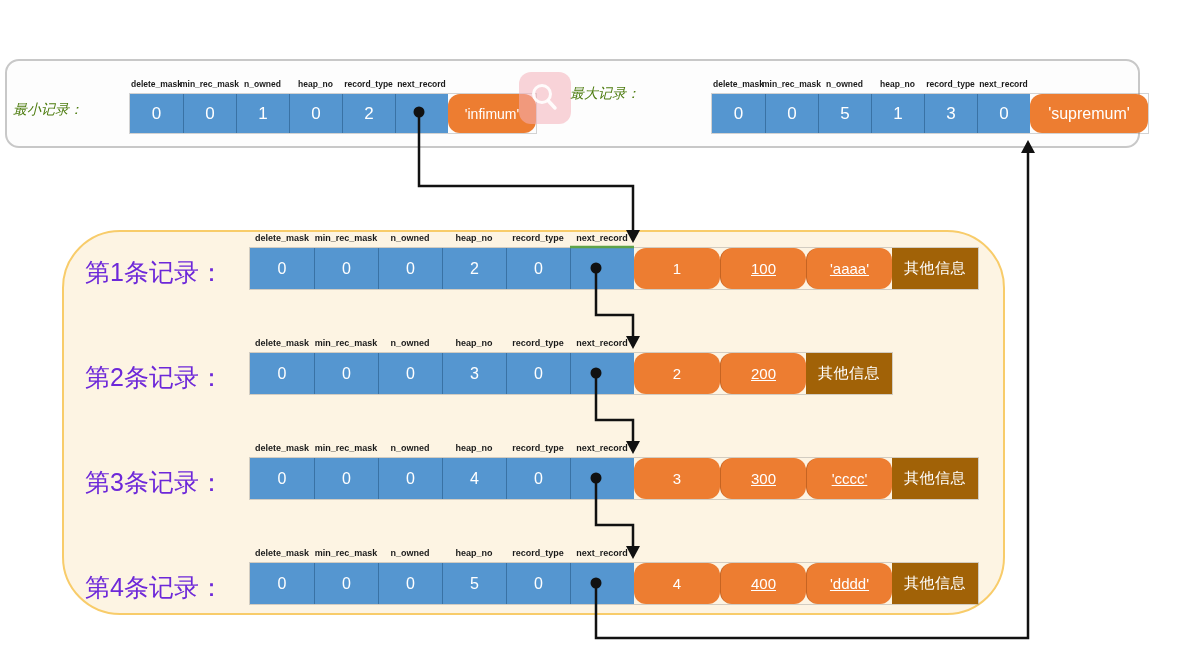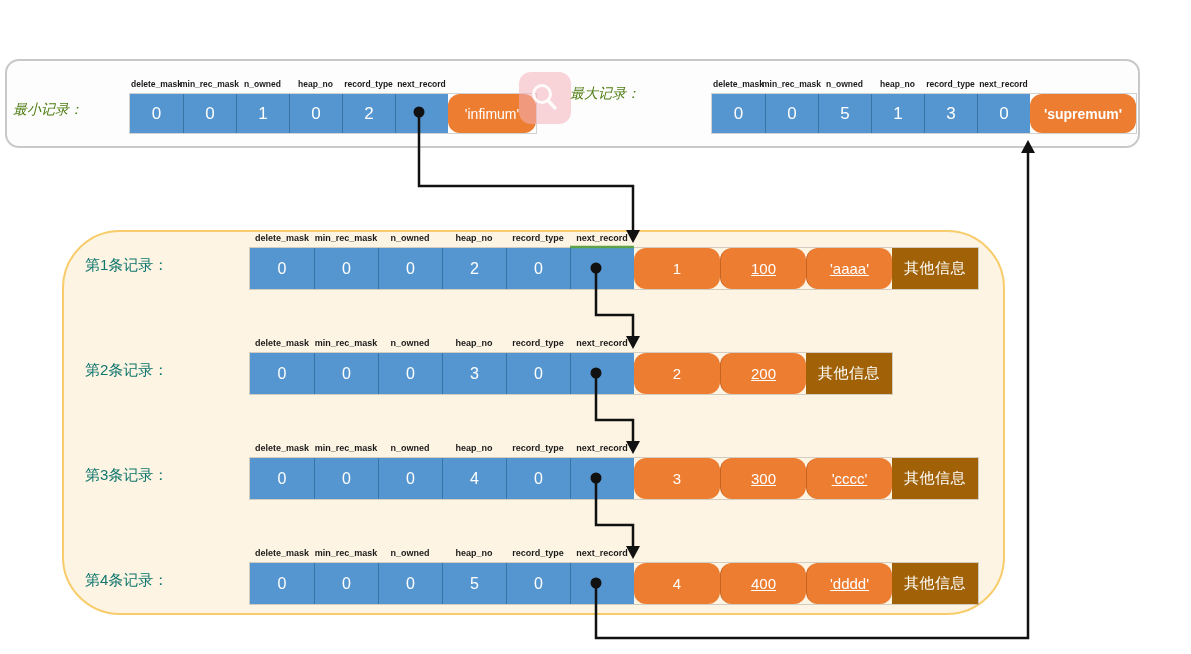--- a/index.html
+++ b/index.html
@@ -13,21 +13,21 @@
     background:#fdfdfd;border:2px solid #c8c8c8;border-radius:14px;box-sizing:border-box;
   }
   .yellow-box{
     position:absolute;left:62px;top:230px;width:943px;height:385px;
     background:#fdf4e3;border:2px solid #f8cc6a;border-radius:58px;box-sizing:border-box;
   }
   
   .zh-label{
     position:absolute;color:#4d7c0f;font-size:14px;font-weight:500;white-space:nowrap;font-style:italic;
   }
-  .rec-label{position:absolute;left:85px;color:#0f766e;font-size:15px;font-weight:500;white-space:nowrap;}
+  .rec-label{position:absolute;left:85px;color:#6d28d9;font-size:25px;font-weight:500;white-space:nowrap;}
   
   .hdr-row{position:absolute;display:flex;color:#1a1a1a;font-weight:bold;}
   .hdr-row b{display:flex;justify-content:center;white-space:nowrap;font-weight:bold;}
   .hdr-top{font-size:8.5px;}
   .hdr-top b{width:53px;}
   .hdr-rec{font-size:9px;}
   .hdr-rec b{width:64px;}
   
   .row{position:absolute;display:flex;box-shadow:0 0 0 1px rgba(130,130,130,.35);}
   .row .c{
@@ -38,21 +38,21 @@
   .row-top .c{width:53px;font-size:17px;}
   .row-rec{height:41px;}
   .row-rec .c{width:64px;font-size:16px;}
   .c.blue{background:#5596d0;}
   .c.blue + .c.blue{border-left:1.5px solid rgba(35,85,130,.55);}
   .c.orange{background:#ed7d31;border-radius:12px;}
   .c.orange + .c.orange{border-left:1.5px solid rgba(160,75,20,.5);text-decoration:underline;}
   .c.gray{background:#a16207;}
   .row .w86{width:86px;font-size:15px;}
   .row .tail-inf{width:88px;font-size:14px;}
-  .row .tail-sup{width:106px;font-size:14px;font-weight:bold;}
+  .row .tail-sup{width:118px;font-size:16px;}
   .row .other{font-size:15px;letter-spacing:.5px;}
   
   .arrows{position:absolute;left:0;top:0;pointer-events:none;}
   
   .magnifier{
     position:absolute;left:519px;top:72px;width:52px;height:52px;border-radius:12px;
     background:rgba(244,177,186,0.55);display:flex;align-items:center;justify-content:center;
   }
 </style>
 </head>

